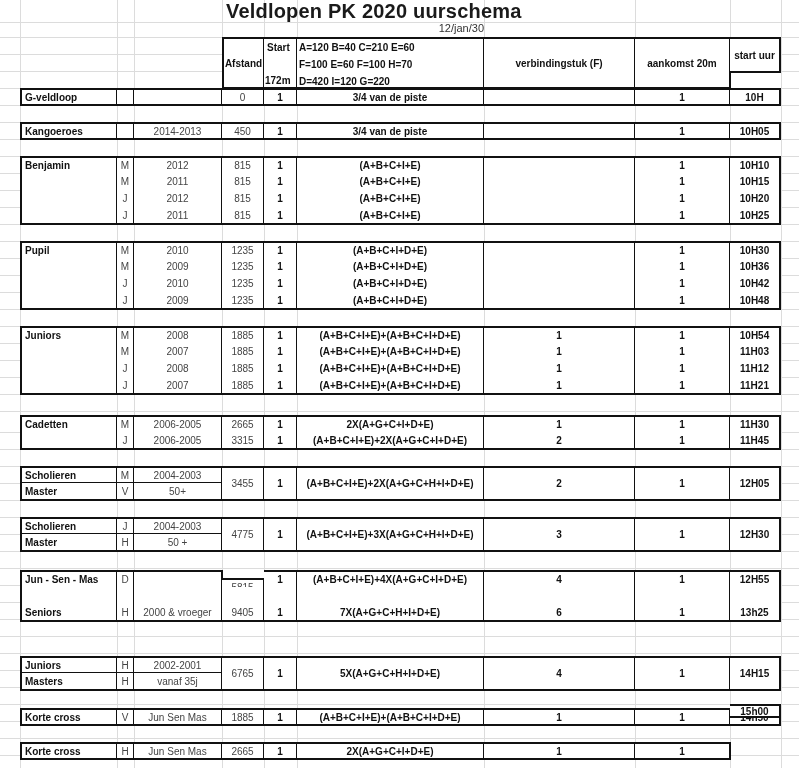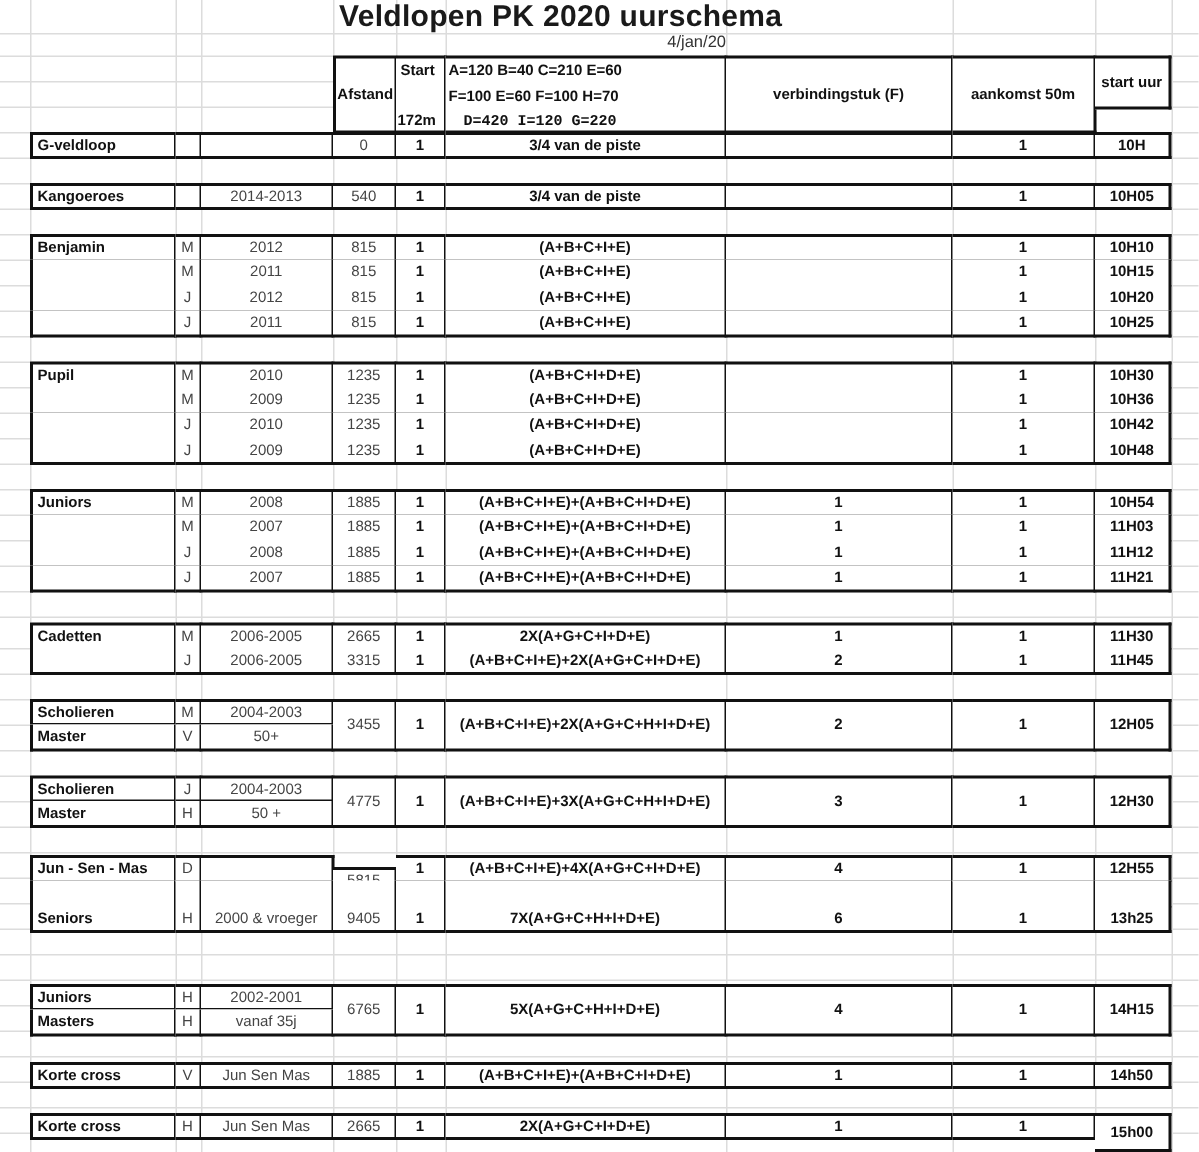--- a/index.html
+++ b/index.html
@@ -77,50 +77,50 @@
   <div class="gl-h" style="top:653px"></div>
   <div class="gl-h" style="top:670px"></div>
   <div class="gl-h" style="top:687px"></div>
   <div class="gl-h" style="top:704px"></div>
   <div class="gl-h" style="top:721px"></div>
   <div class="gl-h" style="top:738px"></div>
   <div class="gl-h" style="top:755px"></div>
 </div>
 
 <div class="title">Veldlopen PK 2020 uurschema</div>
-<div class="date">4/jan/20</div>
+<div class="date">12/jan/30</div>
 
 <div class="cell c hdrtxt bt bb bl br" style="left:222px;top:37px;width:43px;height:52px;">Afstand</div>
 <div class="cell bt bb br" style="left:264px;top:37px;width:34px;height:52px;display:block;">
   <div class="hdrtxt" style="position:absolute;left:3px;top:3px;">Start</div>
   <div class="hdrtxt" style="position:absolute;left:1px;top:36px;">172m</div>
 </div>
 <div class="cell bt bb br" style="left:297px;top:37px;width:188px;height:52px;display:block;">
   <div class="legend-line" style="left:2px;top:3px;">A=120  B=40  C=210   E=60</div>
   <div class="legend-line" style="left:2px;top:20px;">F=100  E=60  F=100    H=70</div>
-  <div class="legend-line" style="left:12px;top:37px;font-family:Liberation Mono, monospace;">D=420   I=120   G=220</div>
+  <div class="legend-line" style="left:2px;top:37px;">D=420   I=120   G=220</div>
 </div>
 <div class="cell c hdrtxt bt bb br" style="left:484px;top:37px;width:152px;height:52px;">verbindingstuk (F)</div>
-<div class="cell c hdrtxt bt bb br" style="left:635px;top:37px;width:96px;height:52px;">aankomst 50m</div>
+<div class="cell c hdrtxt bt bb br" style="left:635px;top:37px;width:96px;height:52px;">aankomst 20m</div>
 <div class="cell c hdrtxt bt bb br" style="left:730px;top:37px;width:51px;height:36px;">start uur</div>
 
 <div id="rows">
     <div class="cell l b br bl bt bb" style="left: 20px; top: 88px; width: 98px; height: 18px;">G-veldloop</div>
     <div class="cell c gray br bt bb" style="left: 117px; top: 88px; width: 18px; height: 18px;"></div>
     <div class="cell c gray br bt bb" style="left: 134px; top: 88px; width: 89px; height: 18px;"></div>
     <div class="cell c gray br bt bb" style="left: 222px; top: 88px; width: 43px; height: 18px;">0</div>
     <div class="cell c b br bt bb" style="left: 264px; top: 88px; width: 34px; height: 18px;">1</div>
     <div class="cell c b br bt bb" style="left: 297px; top: 88px; width: 188px; height: 18px;">3/4 van de piste</div>
     <div class="cell c b br bt bb" style="left: 484px; top: 88px; width: 152px; height: 18px;"></div>
     <div class="cell c b br bt bb" style="left: 635px; top: 88px; width: 96px; height: 18px;">1</div>
     <div class="cell c b br bt bb" style="left: 730px; top: 88px; width: 51px; height: 18px;">10H</div>
     <div class="cell l b br bl bt bb" style="left: 20px; top: 122px; width: 98px; height: 18px;">Kangoeroes</div>
     <div class="cell c gray br bt bb" style="left: 117px; top: 122px; width: 18px; height: 18px;"></div>
     <div class="cell c gray br bt bb" style="left: 134px; top: 122px; width: 89px; height: 18px;">2014-2013</div>
-    <div class="cell c gray br bt bb" style="left: 222px; top: 122px; width: 43px; height: 18px;">540</div>
+    <div class="cell c gray br bt bb" style="left: 222px; top: 122px; width: 43px; height: 18px;">450</div>
     <div class="cell c b br bt bb" style="left: 264px; top: 122px; width: 34px; height: 18px;">1</div>
     <div class="cell c b br bt bb" style="left: 297px; top: 122px; width: 188px; height: 18px;">3/4 van de piste</div>
     <div class="cell c b br bt bb" style="left: 484px; top: 122px; width: 152px; height: 18px;"></div>
     <div class="cell c b br bt bb" style="left: 635px; top: 122px; width: 96px; height: 18px;">1</div>
     <div class="cell c b br bt bb" style="left: 730px; top: 122px; width: 51px; height: 18px;">10H05</div>
     <div class="cell l b br bl bt tbb" style="left: 20px; top: 156px; width: 98px; height: 18px;">Benjamin</div>
     <div class="cell c gray br bt tbb" style="left: 117px; top: 156px; width: 18px; height: 18px;">M</div>
     <div class="cell c gray br bt tbb" style="left: 134px; top: 156px; width: 89px; height: 18px;">2012</div>
     <div class="cell c gray br bt tbb" style="left: 222px; top: 156px; width: 43px; height: 18px;">815</div>
     <div class="cell c b br bt tbb" style="left: 264px; top: 156px; width: 34px; height: 18px;">1</div>
@@ -318,14 +318,14 @@
     <div class="cell c b br bt bb" style="left: 635px; top: 708px; width: 96px; height: 18px;">1</div>
     <div class="cell c b br bt bb" style="left: 730px; top: 708px; width: 51px; height: 18px;">14h50</div>
     <div class="cell l b br bl bt bb" style="left: 20px; top: 742px; width: 98px; height: 18px;">Korte cross</div>
     <div class="cell c gray br bt bb" style="left: 117px; top: 742px; width: 18px; height: 18px;">H</div>
     <div class="cell c gray br bt bb" style="left: 134px; top: 742px; width: 89px; height: 18px;">Jun Sen Mas</div>
     <div class="cell c gray br bt bb" style="left: 222px; top: 742px; width: 43px; height: 18px;">2665</div>
     <div class="cell c b br bt bb" style="left: 264px; top: 742px; width: 34px; height: 18px;">1</div>
     <div class="cell c b br bt bb" style="left: 297px; top: 742px; width: 188px; height: 18px;">2X(A+G+C+I+D+E)</div>
     <div class="cell c b br bt bb" style="left: 484px; top: 742px; width: 152px; height: 18px;">1</div>
     <div class="cell c b br bt bb" style="left: 635px; top: 742px; width: 96px; height: 18px;">1</div>
-    <div class="cell c b br bt bb" style="left: 730px; top: 742px; width: 51px; height: 26px;">15h00</div>
+    <div class="cell c b br bt bb" style="left: 730px; top: 704px; width: 51px; height: 14px;">15h00</div>
   </div>
 
 </body></html>

